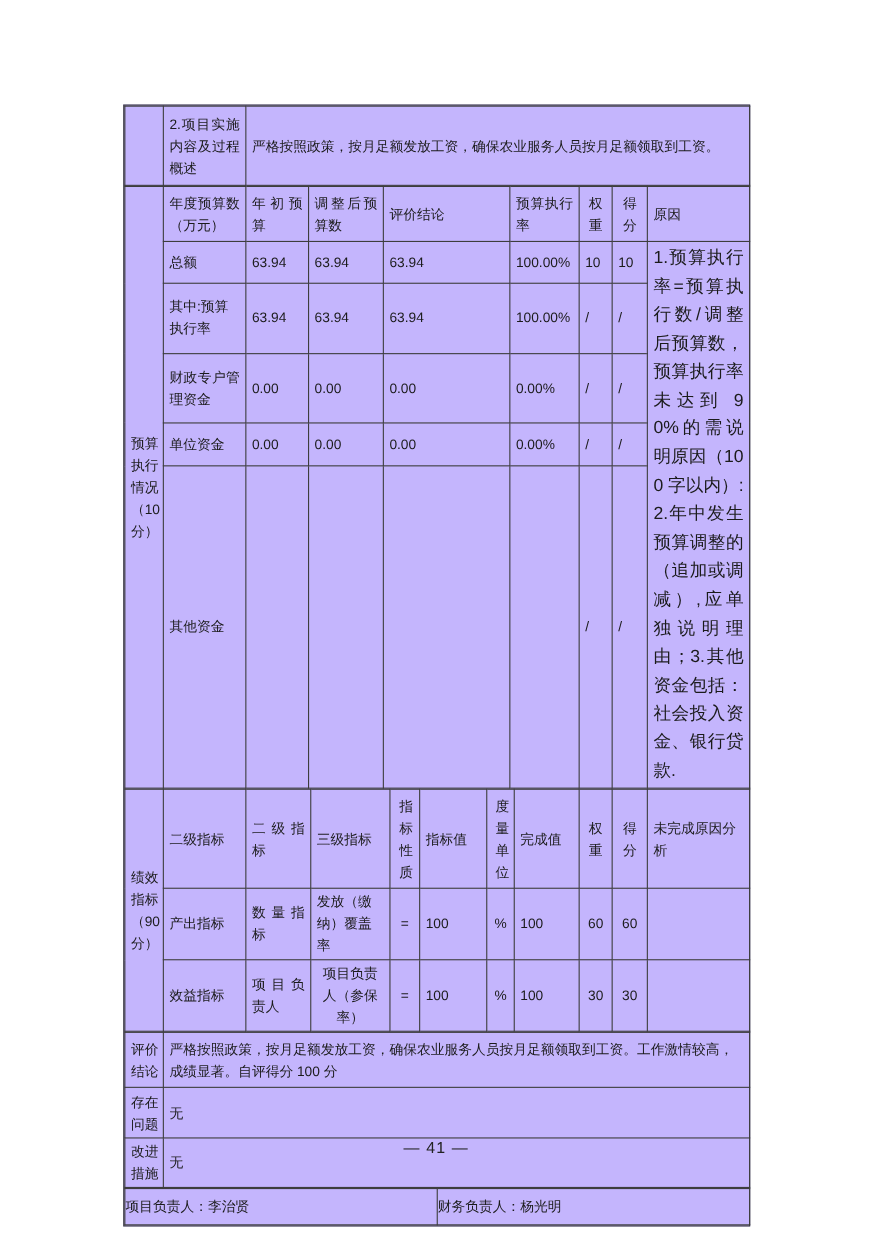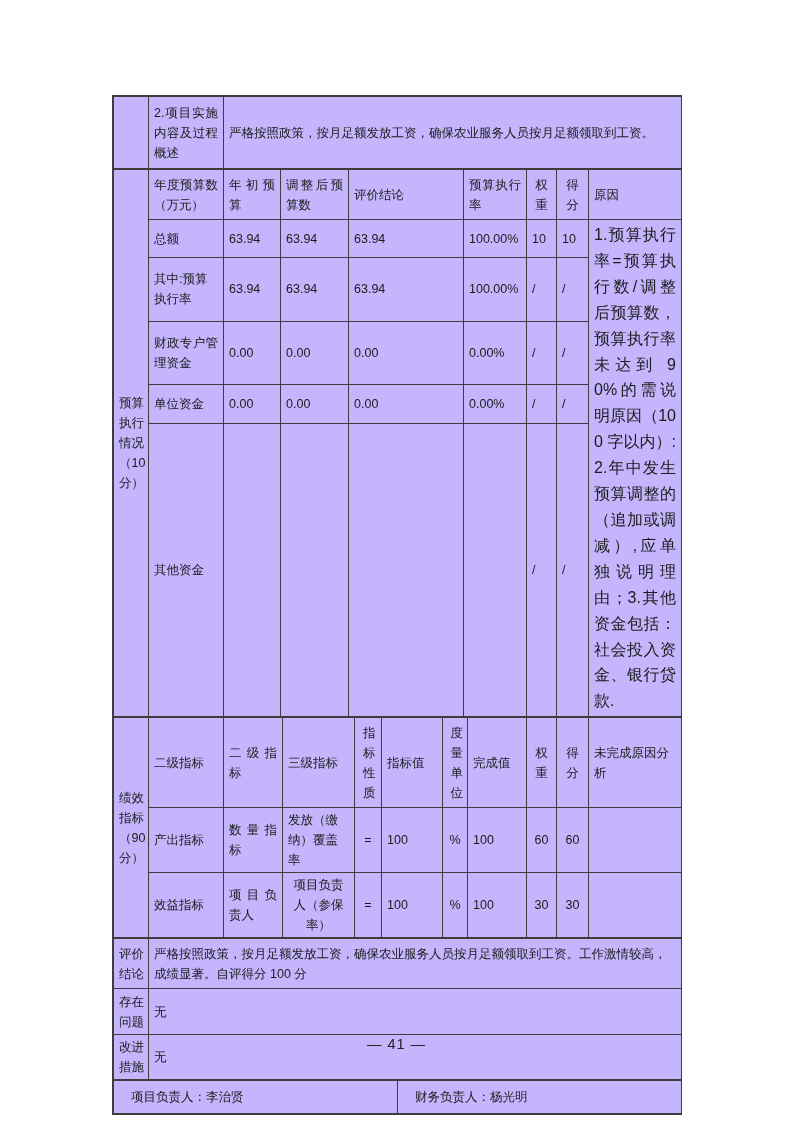--- a/index.html
+++ b/index.html
@@ -26,21 +26,21 @@
     padding: 2px 5px;
     vertical-align: middle;
     word-break: break-all;
     overflow: hidden;
   }
   .c   { text-align: center; }
   .top { vertical-align: top; }
   .just{ text-align: justify; }
   .vl  { width: 28px; margin: 0 auto; word-break: break-all; text-align: left; }
   .vl1 { width: 15px; margin: 0 auto; word-break: break-all; text-align: right; }
-  .sig { padding-left: 17px; }
+  .sig { padding-left: 0; }
   .h24 { height: 24px; }  .h29 { height: 29px; margin-left: 18px; }  .h30 { height: 30px; }
   .h33 { height: 33px; }  .h45 { height: 45px; }  .h48 { height: 48px; }
   .h50 { height: 50px; }  .h51 { height: 51px; }  .h55 { height: 46px; }
   .h72 { height: 72px; }  .h90 { height: 90px; }  .h174{ height: 222px; }
   .reason { font-size: 16px; line-height: 1.62; }
   .pagenum {
     position: absolute;
     top: 1036px; left: 0; width: 100%;
     text-align: center;
     font-size: 14.5px;

